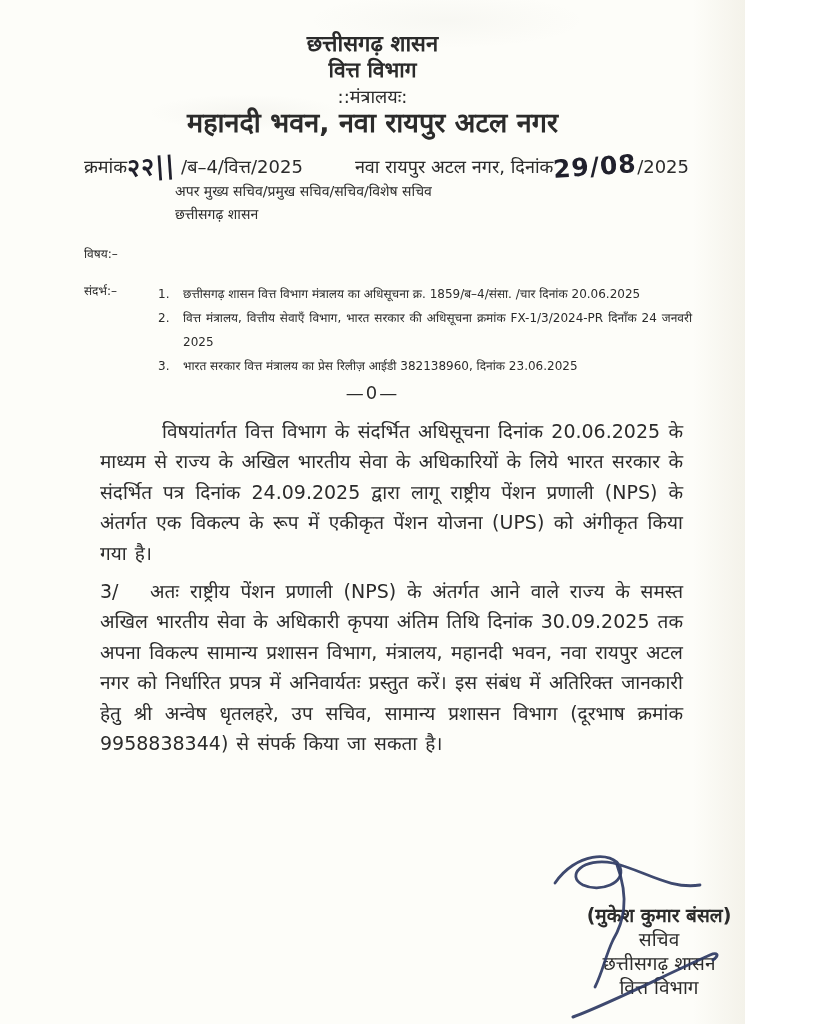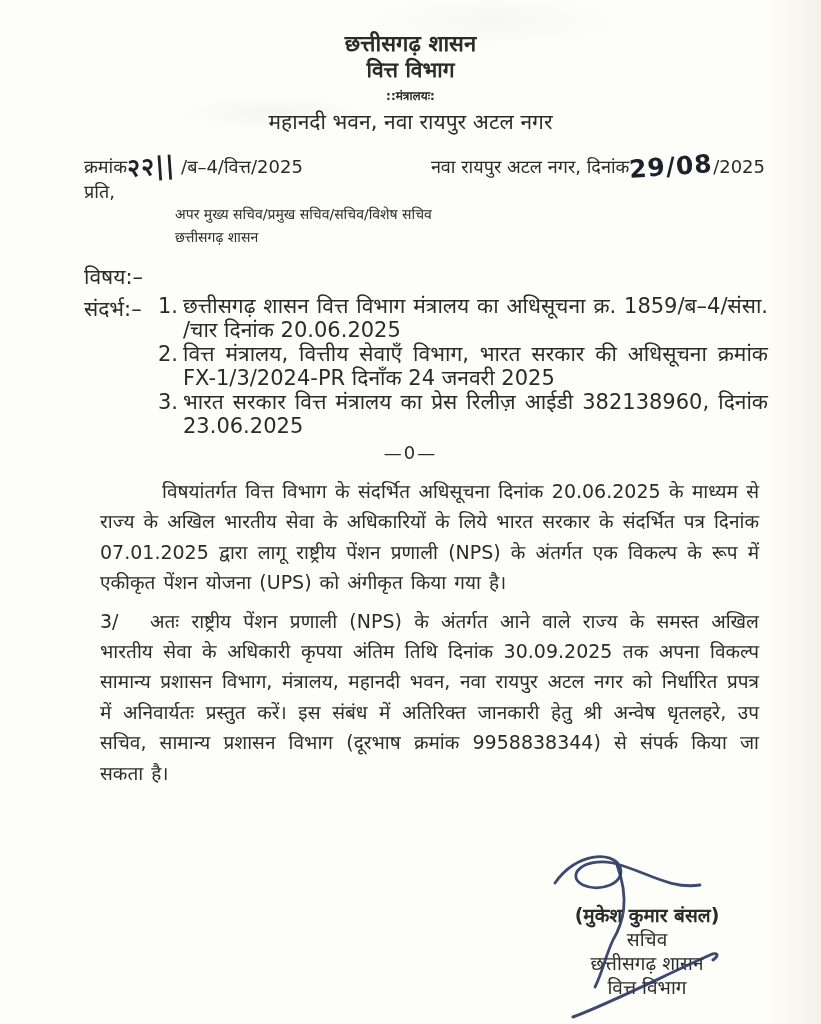--- a/index.html
+++ b/index.html
@@ -1,34 +1,34 @@
 <!DOCTYPE html>
 <html><head>
 <meta charset="utf-8">
 <style>
   html, body { margin: 0; padding: 0; }
   .page {
     position: relative;
-    width: 821px;
+    width: 745px;
     height: 1024px;
     box-sizing: border-box;
     overflow: hidden;
     background:
       radial-gradient(140px 26px at 33% 11%, rgba(120,115,95,0.05), transparent 70%),
       radial-gradient(200px 40px at 60% 2%, rgba(120,115,95,0.04), transparent 70%),
       linear-gradient(to left, rgba(236,233,221,0.55), rgba(236,233,221,0) 7%),
       #fdfdf9;
     font-family: "DejaVu Sans", sans-serif;
     color: #2b2b2b;
   }
   .header { text-align: center; padding-top: 30px; }
   .h1 { font-size: 22px; font-weight: bold; line-height: 27px; }
   .h2 { font-size: 21px; font-weight: bold; line-height: 27px; }
-  .h3 { font-size: 12px; font-weight: bold; line-height: 25px; }
-  .h4 { font-size: 21px; font-weight: normal; line-height: 27px; }
+  .h3 { font-size: 18px; font-weight: normal; line-height: 25px; }
+  .h4 { font-size: 27px; font-weight: bold; line-height: 27px; }
 
   .refline {
     display: flex;
     justify-content: space-between;
     align-items: baseline;
     margin-top: 10px;
     padding: 0 56px 0 84px;
     font-size: 18px;
   }
   .hand {
@@ -40,47 +40,47 @@
     position: relative;
     top: 2px;
     letter-spacing: 1px;
   }
   .prati { padding-left: 84px; font-size: 18px; line-height: 23px; }
   .addressee { margin-left: 175px; font-size: 14px; line-height: 23px; }
 
   .labeled-row {
     display: flex;
     padding: 0 53px 0 84px;
-    font-size: 21px;
+    font-size: 12px;
     align-items: flex-start;
   }
   .subject-row { margin-top: 16px; line-height: 24px; }
   .row-label { width: 74px; flex-shrink: 0; }
-  .refs-row { margin-top: 5px; }
+  .refs-row { margin-top: 16px; }
   .refs-items { flex: 1; }
   .ref-item { display: flex; line-height: 24px; }
   .ref-num { width: 25px; flex-shrink: 0; }
   .ref-text { flex: 1; text-align: justify; }
 
   .separator { text-align: center; font-size: 18px; margin-top: 4px; letter-spacing: 2px; }
 
   .para {
     margin: 14px 62px 0 100px;
     font-size: 19px;
     line-height: 1.6;
     text-align: justify;
     word-spacing: 2px;
   }
   .para-first { text-indent: 62px; margin-top: 13px; }
   .para-3 { margin-top: 8px; }
   .para-prefix { display: inline-block; width: 50px; text-indent: 0; }
 
   .sig-block {
     position: absolute;
-    left: 516px;
+    left: 528px;
     top: 903px;
     width: 262px;
     text-align: center;
     font-size: 19px;
     line-height: 24px;
   }
   .sig-name { font-weight: bold; font-size: 19px; }
   .sig-ink {
     position: absolute;
     left: 495px;
@@ -105,21 +105,20 @@
   <div class="refline">
     <div>
       <span>क्रमांक</span><span class="hand">२२||</span>
       <span>/ब–4/वित्त/2025</span>
     </div>
     <div>
       <span>नवा रायपुर अटल नगर, दिनांक</span><span class="hand">29/08</span><span>/2025</span>
     </div>
   </div>
 
-  <div class="prati">प्रति,</div>
 
   <div class="addressee">
     <div>अपर मुख्य सचिव/प्रमुख सचिव/सचिव/विशेष सचिव</div>
     <div>छत्तीसगढ़ शासन</div>
   </div>
 
   <div class="labeled-row subject-row">
     <div class="row-label">विषय:–</div>
   </div>
 
@@ -137,21 +136,21 @@
       <div class="ref-item">
         <div class="ref-num">3.</div>
         <div class="ref-text">भारत सरकार वित्त मंत्रालय का प्रेस रिलीज़ आईडी 382138960, दिनांक 23.06.2025</div>
       </div>
     </div>
   </div>
 
   <div class="separator">—0—</div>
 
   <div class="para para-first">
-    <span>विषयांतर्गत वित्त विभाग के संदर्भित अधिसूचना दिनांक 20.06.2025 के माध्यम से राज्य के अखिल भारतीय सेवा के अधिकारियों के लिये भारत सरकार के संदर्भित पत्र दिनांक 07.01.2025 द्वारा लागू राष्ट्रीय पेंशन प्रणाली (NPS) के अंतर्गत एक विकल्प के रूप में एकीकृत पेंशन योजना (UPS) को अंगीकृत किया गया है।</span>
+    <span>विषयांतर्गत वित्त विभाग के संदर्भित अधिसूचना दिनांक 20.06.2025 के माध्यम से राज्य के अखिल भारतीय सेवा के अधिकारियों के लिये भारत सरकार के संदर्भित पत्र दिनांक 24.09.2025 द्वारा लागू राष्ट्रीय पेंशन प्रणाली (NPS) के अंतर्गत एक विकल्प के रूप में एकीकृत पेंशन योजना (UPS) को अंगीकृत किया गया है।</span>
   </div>
 
 
   <div class="para para-3">
     <span class="para-prefix">3/</span><span>अतः राष्ट्रीय पेंशन प्रणाली (NPS) के अंतर्गत आने वाले राज्य के समस्त अखिल भारतीय सेवा के अधिकारी कृपया अंतिम तिथि दिनांक 30.09.2025 तक अपना विकल्प सामान्य प्रशासन विभाग, मंत्रालय, महानदी भवन, नवा रायपुर अटल नगर को निर्धारित प्रपत्र में अनिवार्यतः प्रस्तुत करें। इस संबंध में अतिरिक्त जानकारी हेतु श्री अन्वेष धृतलहरे, उप सचिव, सामान्य प्रशासन विभाग (दूरभाष क्रमांक 9958838344) से संपर्क किया जा सकता है।</span>
   </div>
 
   <div class="sig-block">
     <div class="sig-name">(मुकेश कुमार बंसल)</div>
     <div>सचिव</div>

